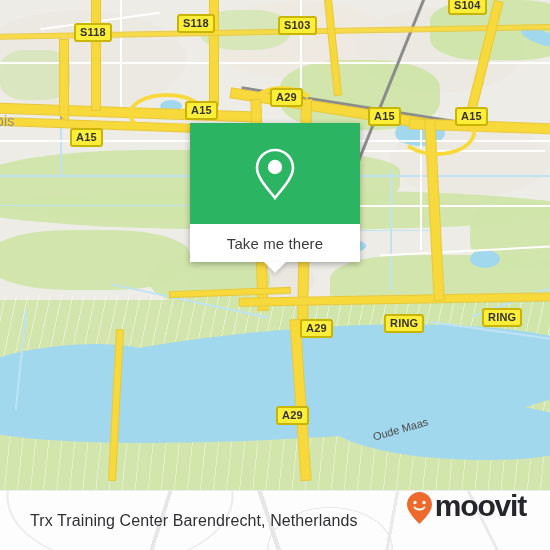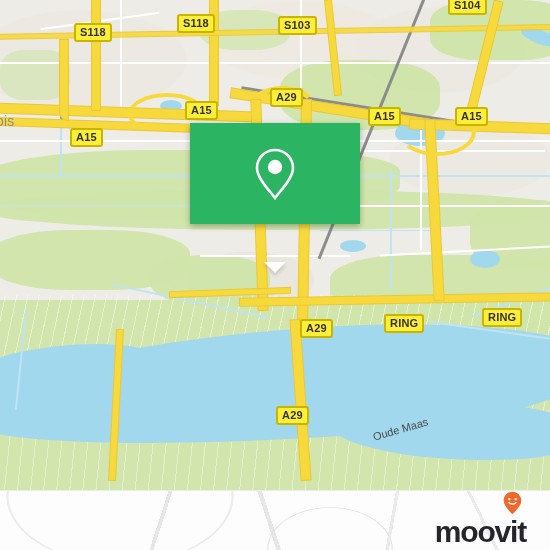--- a/index.html
+++ b/index.html
@@ -92,21 +92,21 @@
     background:
       linear-gradient(72deg, rgba(0,0,0,0) 48.6%, rgba(228,228,230,.9) 48.6%, rgba(228,228,230,.9) 49.4%, rgba(0,0,0,0) 49.4%),
       linear-gradient(108deg, rgba(0,0,0,0) 29.6%, rgba(228,228,230,.9) 29.6%, rgba(228,228,230,.9) 30.3%, rgba(0,0,0,0) 30.3%),
       linear-gradient(100deg, rgba(0,0,0,0) 70.6%, rgba(230,230,232,.8) 70.6%, rgba(230,230,232,.8) 71.2%, rgba(0,0,0,0) 71.2%),
       linear-gradient(64deg, rgba(0,0,0,0) 85.6%, rgba(230,230,232,.8) 85.6%, rgba(230,230,232,.8) 86.2%, rgba(0,0,0,0) 86.2%),
       radial-gradient(ellipse 90px 60px at 330px 58px, rgba(0,0,0,0) 68%, rgba(230,230,232,.85) 68.6%, rgba(230,230,232,.85) 69.6%, rgba(0,0,0,0) 70.2%),
       radial-gradient(ellipse 150px 90px at 120px 5px, rgba(0,0,0,0) 74%, rgba(232,232,234,.8) 74.6%, rgba(232,232,234,.8) 75.5%, rgba(0,0,0,0) 76%);
   }
   .footer-title{position:absolute;left:30px;top:0;height:60px;display:flex;align-items:center;
     font-size:16px;color:#2f3033;letter-spacing:.1px;white-space:nowrap;}
-  .logo{position:absolute;right:24px;top:0;height:56px;display:flex;align-items:flex-end;gap:2px;flex-direction:column;}
+  .logo{position:absolute;right:24px;top:0;height:56px;display:flex;align-items:flex-start;gap:2px;}
   .logo-word{font-size:30px;font-weight:bold;color:#25262b;letter-spacing:-1.2px;line-height:30px;}
 </style>
 </head>
 <body>
 
 <div class="screen">
 
   <div class="map">
     <div class="map-base"></div>
 
@@ -206,27 +206,31 @@
 
     <div class="waterlbl" style="left:372px;top:423px;transform:rotate(-16deg);">Oude Maas</div>
 
     <div class="card">
       <div class="card-top">
         <svg width="46" height="56" viewBox="0 0 46 56">
           <path d="M23 4 C13 4 5 12 5 22 C5 32 17 44 23 52 C29 44 41 32 41 22 C41 12 33 4 23 4 Z" fill="none" stroke="#ffffff" stroke-width="2.6"></path>
           <circle cx="23" cy="21" r="7.2" fill="#ffffff"></circle>
         </svg>
       </div>
+      <div class="card-bottom">
+        <span class="card-label">Take me there</span>
+      </div>
       <div class="card-arrow"></div>
     </div>
 
   </div>
 
   <div class="footer">
     <div class="footer-bg"></div>
+    <div class="footer-title">Trx Training Center Barendrecht, Netherlands</div>
     <div class="logo">
       <svg width="27" height="34" viewBox="0 0 27 34">
         <path d="M13.5 1 C6.6 1 1 6.6 1 13.5 C1 21 9.5 28.5 13.5 33 C17.5 28.5 26 21 26 13.5 C26 6.6 20.4 1 13.5 1 Z" fill="#ed6a2c"></path>
         <circle cx="9" cy="11.5" r="1.7" fill="#ffffff"></circle>
         <circle cx="18" cy="11.5" r="1.7" fill="#ffffff"></circle>
         <path d="M8.6 16.4 C10.2 19.2 16.8 19.2 18.4 16.4" fill="none" stroke="#ffffff" stroke-width="1.9" stroke-linecap="round"></path>
       </svg>
       <span class="logo-word">moovit</span>
     </div>
   </div>

